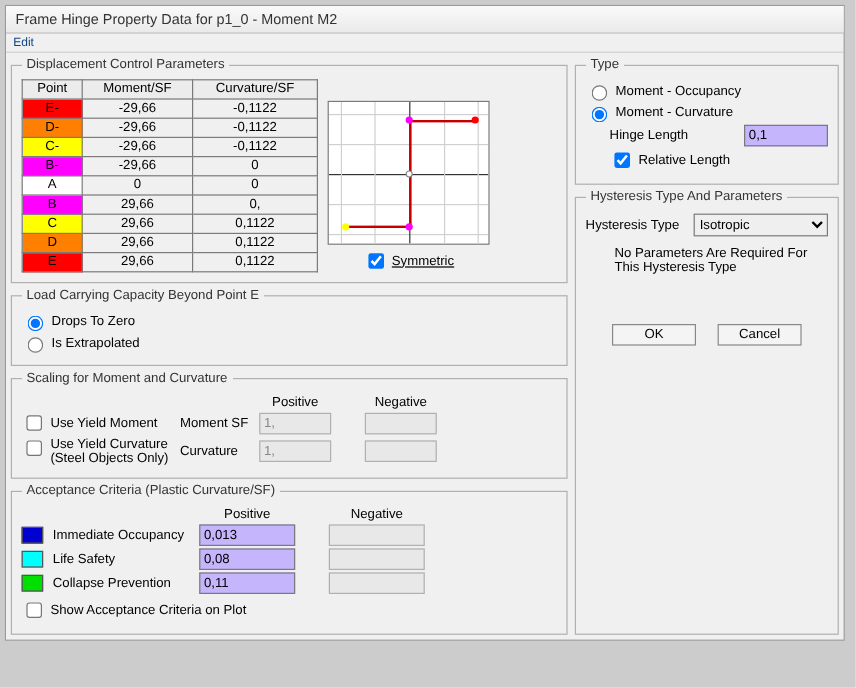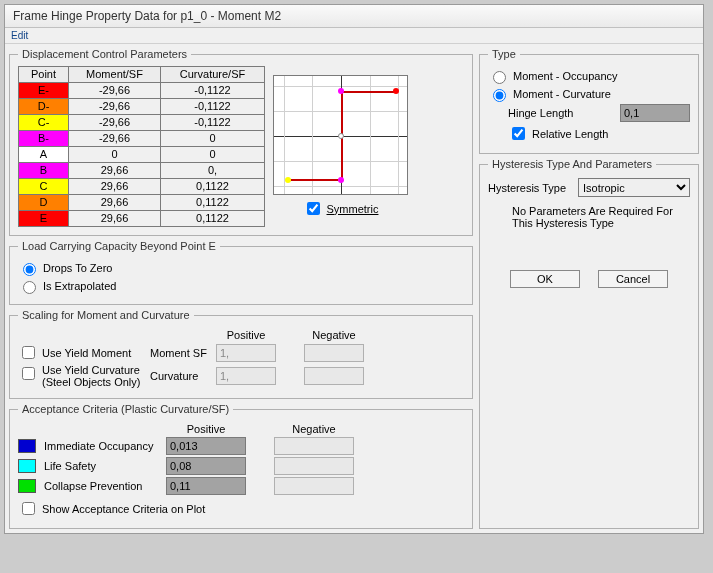--- a/index.html
+++ b/index.html
@@ -81,21 +81,21 @@
   .graph .vgrid { top:0; bottom:0; width:1px; }
   .pt { position:absolute; width:6px; height:6px; border-radius:50%; transform:translate(-50%,-50%); }
   .ln { position:absolute; background:#c60000; }
   .sym-row { margin-top: 4px; }
   label { display: inline-flex; align-items: center; gap: 4px; }
   input[type=text] {
     font-size: 11px;
     padding: 1px 3px;
     height: 18px;
     border: 1px solid #7a7a7a;
-    background: #a3a3a3;
+    background: #c4b5fd;
   }
   input[type=text][disabled], .disabled-input {
     background: #e8e8e8;
     border: 1px solid #b0b0b0;
     color: #888;
   }
   .row { display: flex; align-items: center; gap: 6px; margin: 2px 0; }
   .swatch { width: 18px; height: 14px; border: 1px solid #555; display:inline-block; }
   .btns { display:flex; gap:18px; justify-content:center; margin-top: 41px; }
   button {
@@ -123,21 +123,21 @@
 
 <div class="window">
   <div class="titlebar">Frame Hinge Property Data for p1_0 - Moment M2</div>
   <div class="menubar"><span>Edit</span></div>
 
   <div class="content">
     <div class="left-col">
 
       <fieldset>
         <legend>Displacement Control Parameters</legend>
-        <div style="display:flex;align-items:center;">
+        <div style="display:flex;align-items:flex-end;">
           <table class="data-table">
             <thead>
               <tr>
                 <th class="pt-cell">Point</th>
                 <th>Moment/SF</th>
                 <th>Curvature/SF</th>
               </tr>
             </thead>
             <tbody>
                 <tr>

